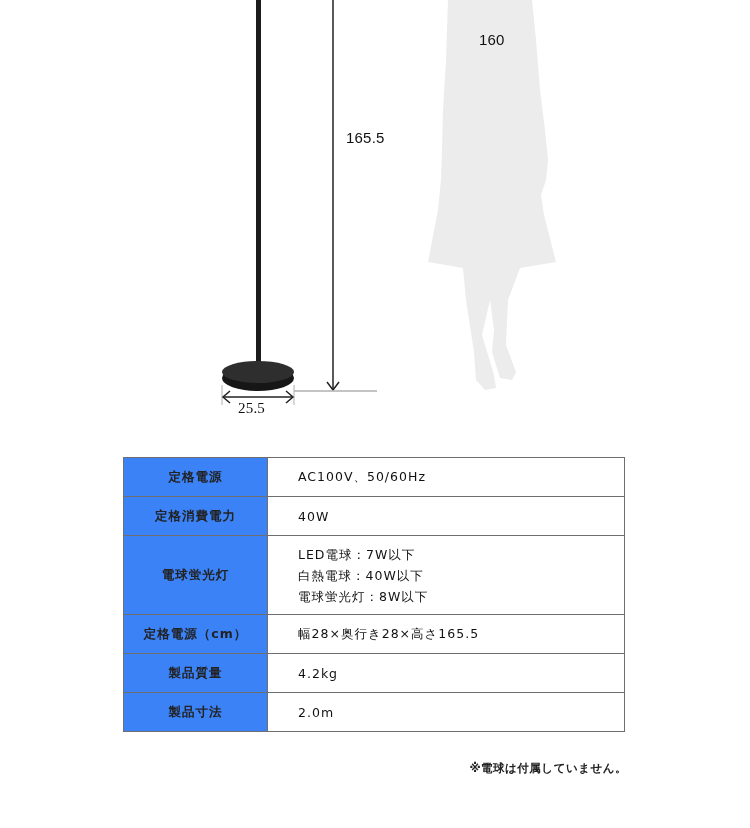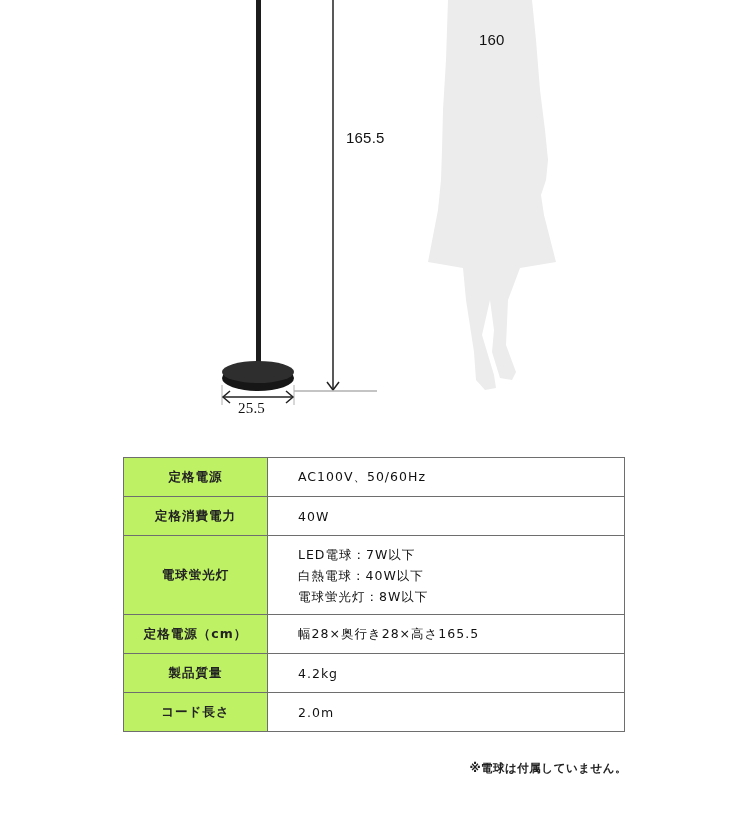--- a/index.html
+++ b/index.html
@@ -47,21 +47,21 @@
       border: 1px solid #6e6e6e;
     }
     .spec-table td {
       border: 1px solid #6e6e6e;
       font-size: 12.5px;
       letter-spacing: 1px;
       padding: 0;
     }
     .spec-table td.label {
       width: 143px;
-      background: #bef264;
+      background: #3b82f6;
       text-align: center;
       font-weight: bold;
       color: #222;
     }
     .spec-table td.value {
       text-align: left;
       padding-left: 30px;
       color: #111;
     }
     .row-std { height: 39px; }
@@ -131,19 +131,19 @@
   </tr>
   <tr class="row-std">
     <td class="label">定格電源（cm）</td>
     <td class="value">幅28×奥行き28×高さ165.5</td>
   </tr>
   <tr class="row-std">
     <td class="label">製品質量</td>
     <td class="value">4.2kg</td>
   </tr>
   <tr class="row-std">
-    <td class="label">コード長さ</td>
+    <td class="label">製品寸法</td>
     <td class="value">2.0m</td>
   </tr>
 </tbody>
   </table>
 
 <div class="footnote">※電球は付属していません。</div>
 
 </body></html>

